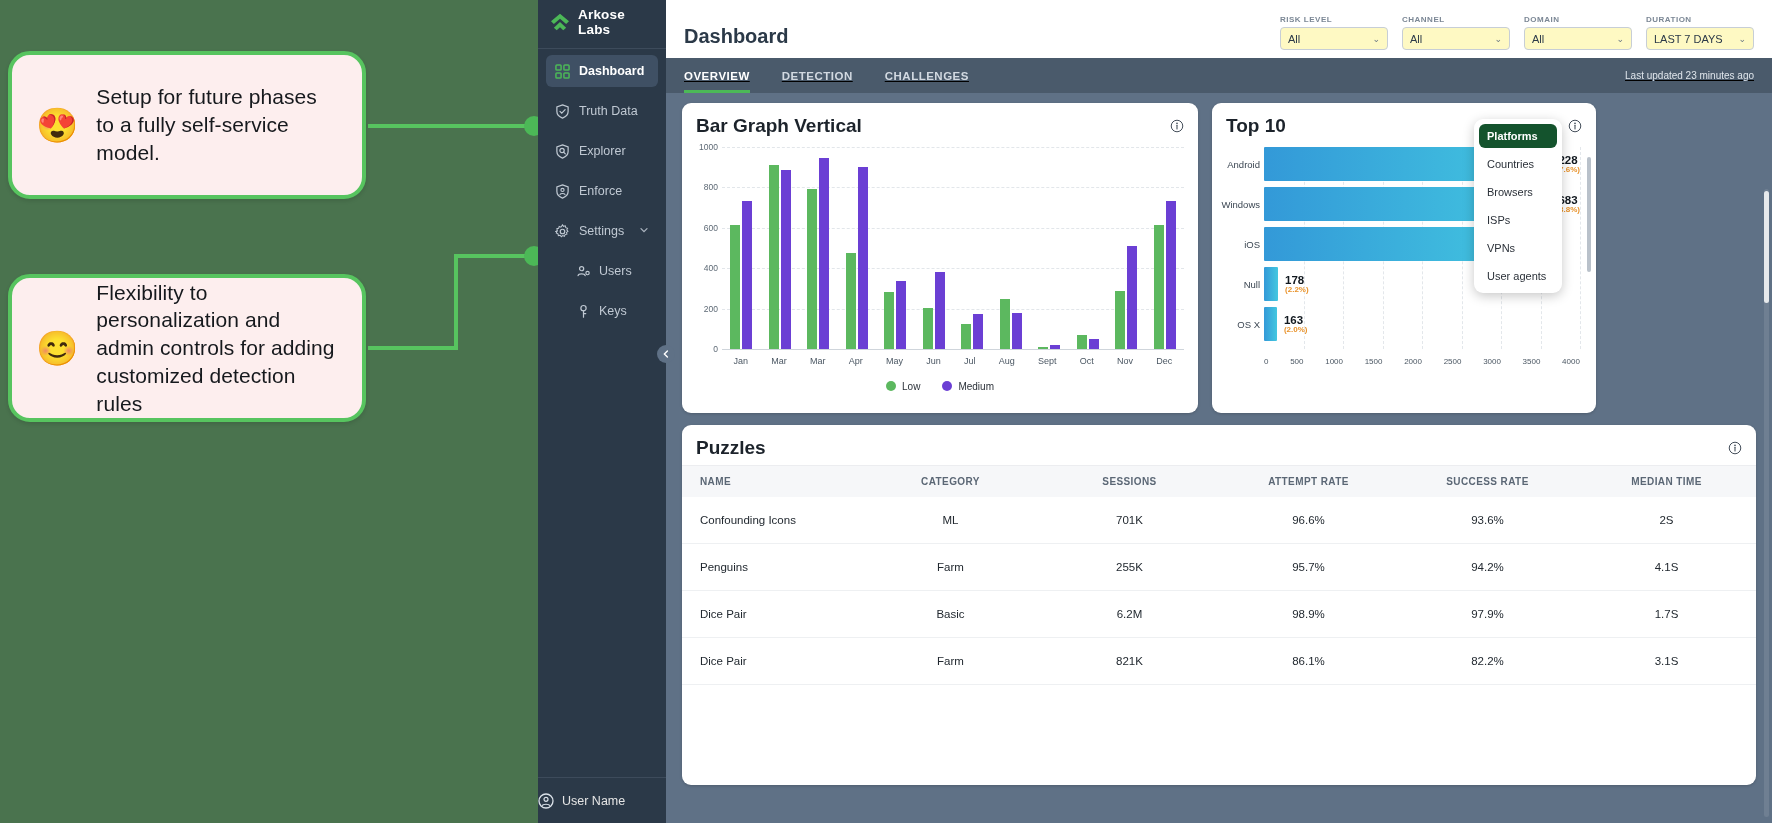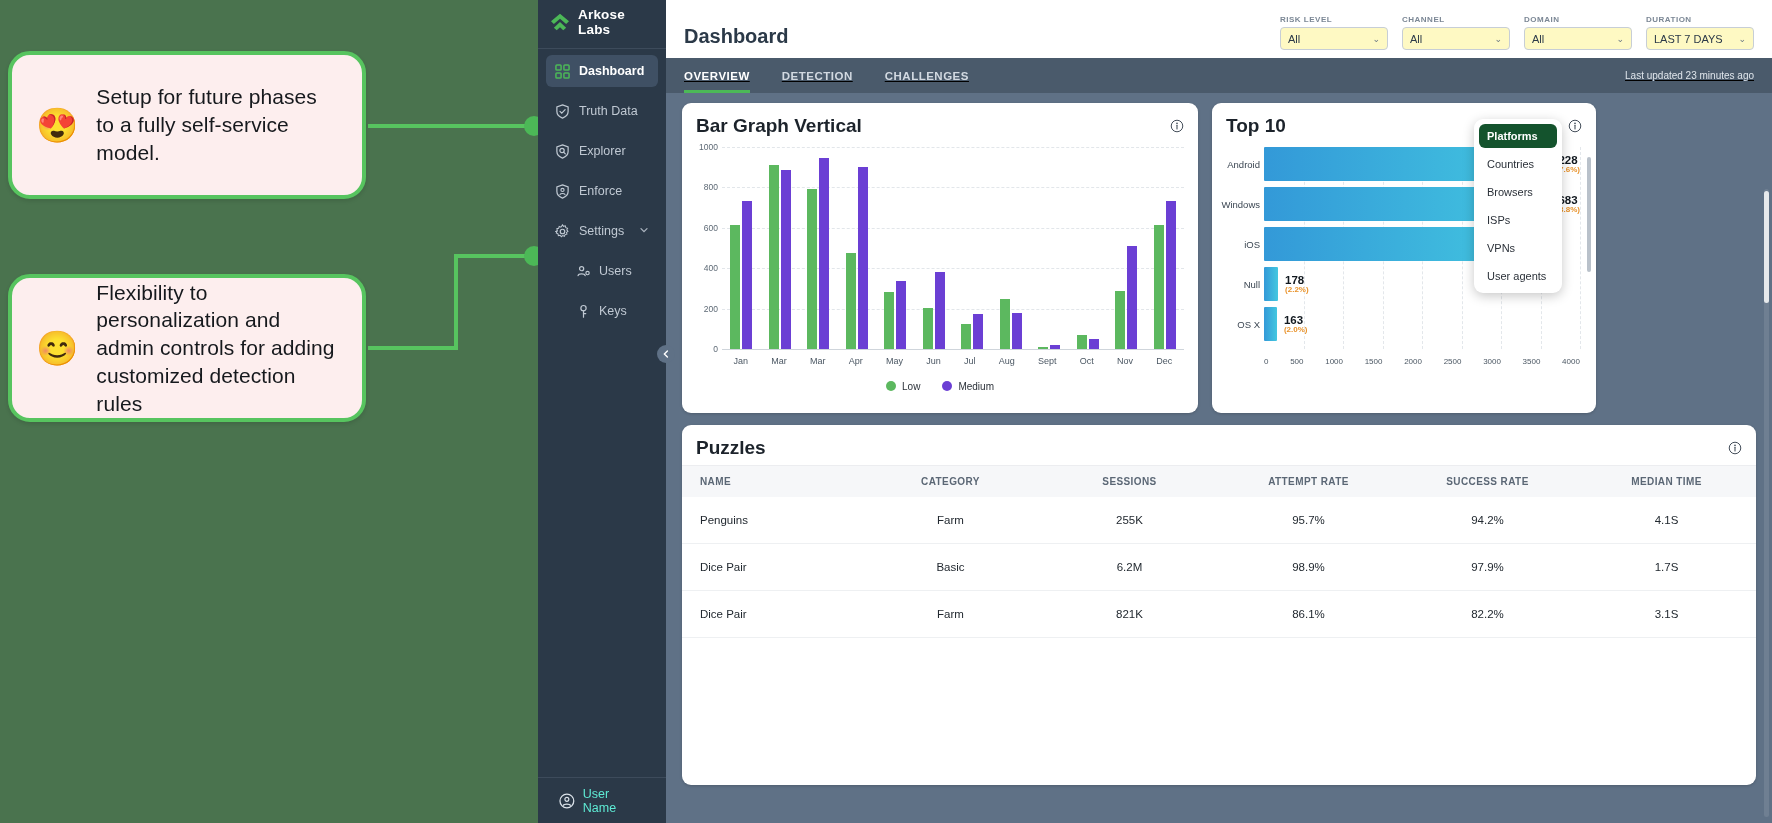--- a/index.html
+++ b/index.html
@@ -80,22 +80,22 @@
   .nav-icon { width: 15px; height: 15px; flex: 0 0 auto; display:block; }
   .nav-label { white-space: nowrap; }
   .nav-chevron { margin-left: auto; opacity: .85; }
   .nav-item.sub { padding-left: 30px; gap: 8px; color: #c0c9d3; }
 
   .sidebar-footer {
     margin-top: auto;
     border-top: 1px solid #3d4b5b;
     height: 46px;
     display: flex; align-items: center; gap: 8px;
-    padding: 0 21px;
-    color: #5eead4; font-size: 12.5px;
+    padding: 0 0;
+    color: #e5e5e5; font-size: 12.5px;
   }
   .collapse-btn {
     position: absolute; right: -9px; top: 345px;
     width: 18px; height: 18px; border-radius: 50%;
     background: #5f7186; color: #fff;
     display: flex; align-items: center; justify-content: center;
     font-size: 10px; cursor: pointer; z-index: 6;
   }
 
   
@@ -648,20 +648,28 @@
               <tr id="tbl-head">
                 <th>NAME</th>
                 <th>CATEGORY</th>
                 <th>SESSIONS</th>
                 <th>ATTEMPT RATE</th>
                 <th>SUCCESS RATE</th>
                 <th>MEDIAN TIME</th>
               </tr>
             </thead>
           <tbody id="tbl-body">
+              <tr>
+                <td>Confounding Icons</td>
+                <td>ML</td>
+                <td>701K</td>
+                <td>96.6%</td>
+                <td>93.6%</td>
+                <td>2S</td>
+              </tr>
               <tr>
                 <td>Penguins</td>
                 <td>Farm</td>
                 <td>255K</td>
                 <td>95.7%</td>
                 <td>94.2%</td>
                 <td>4.1S</td>
               </tr>
               <tr>
                 <td>Dice Pair</td>

